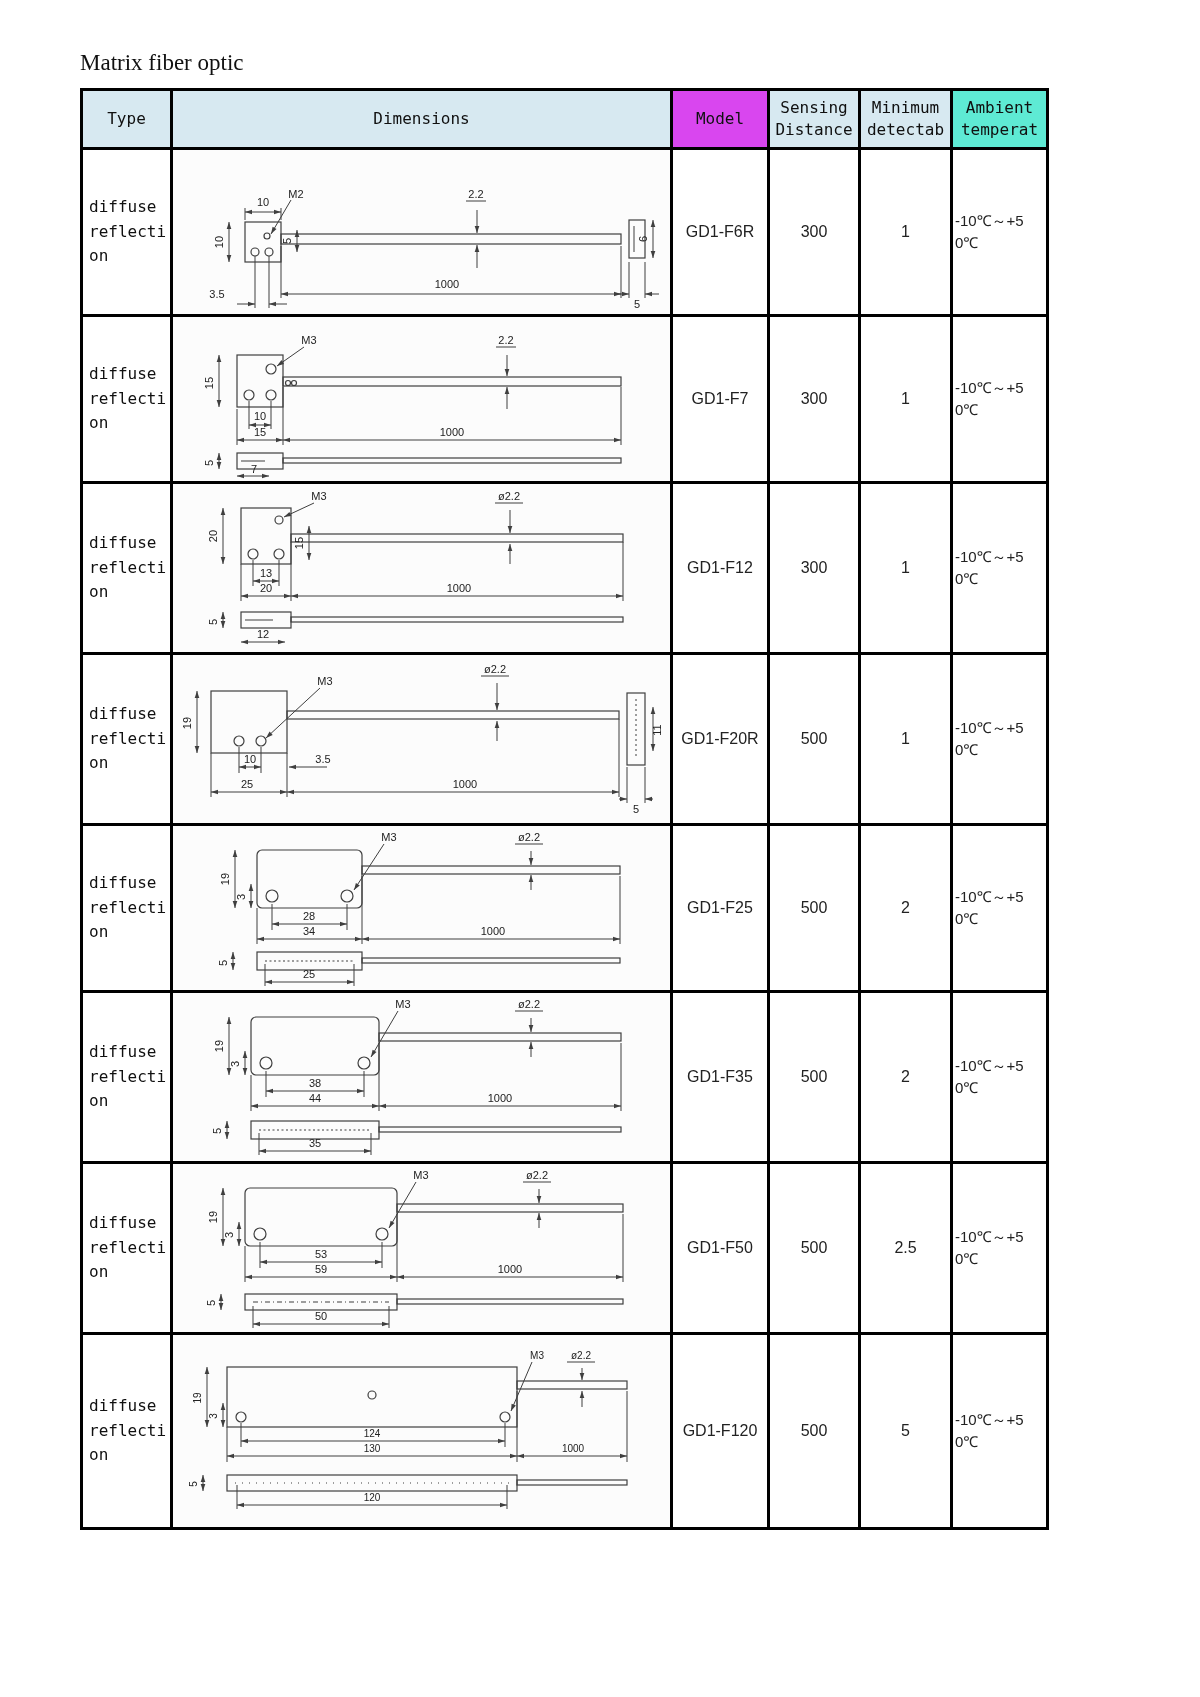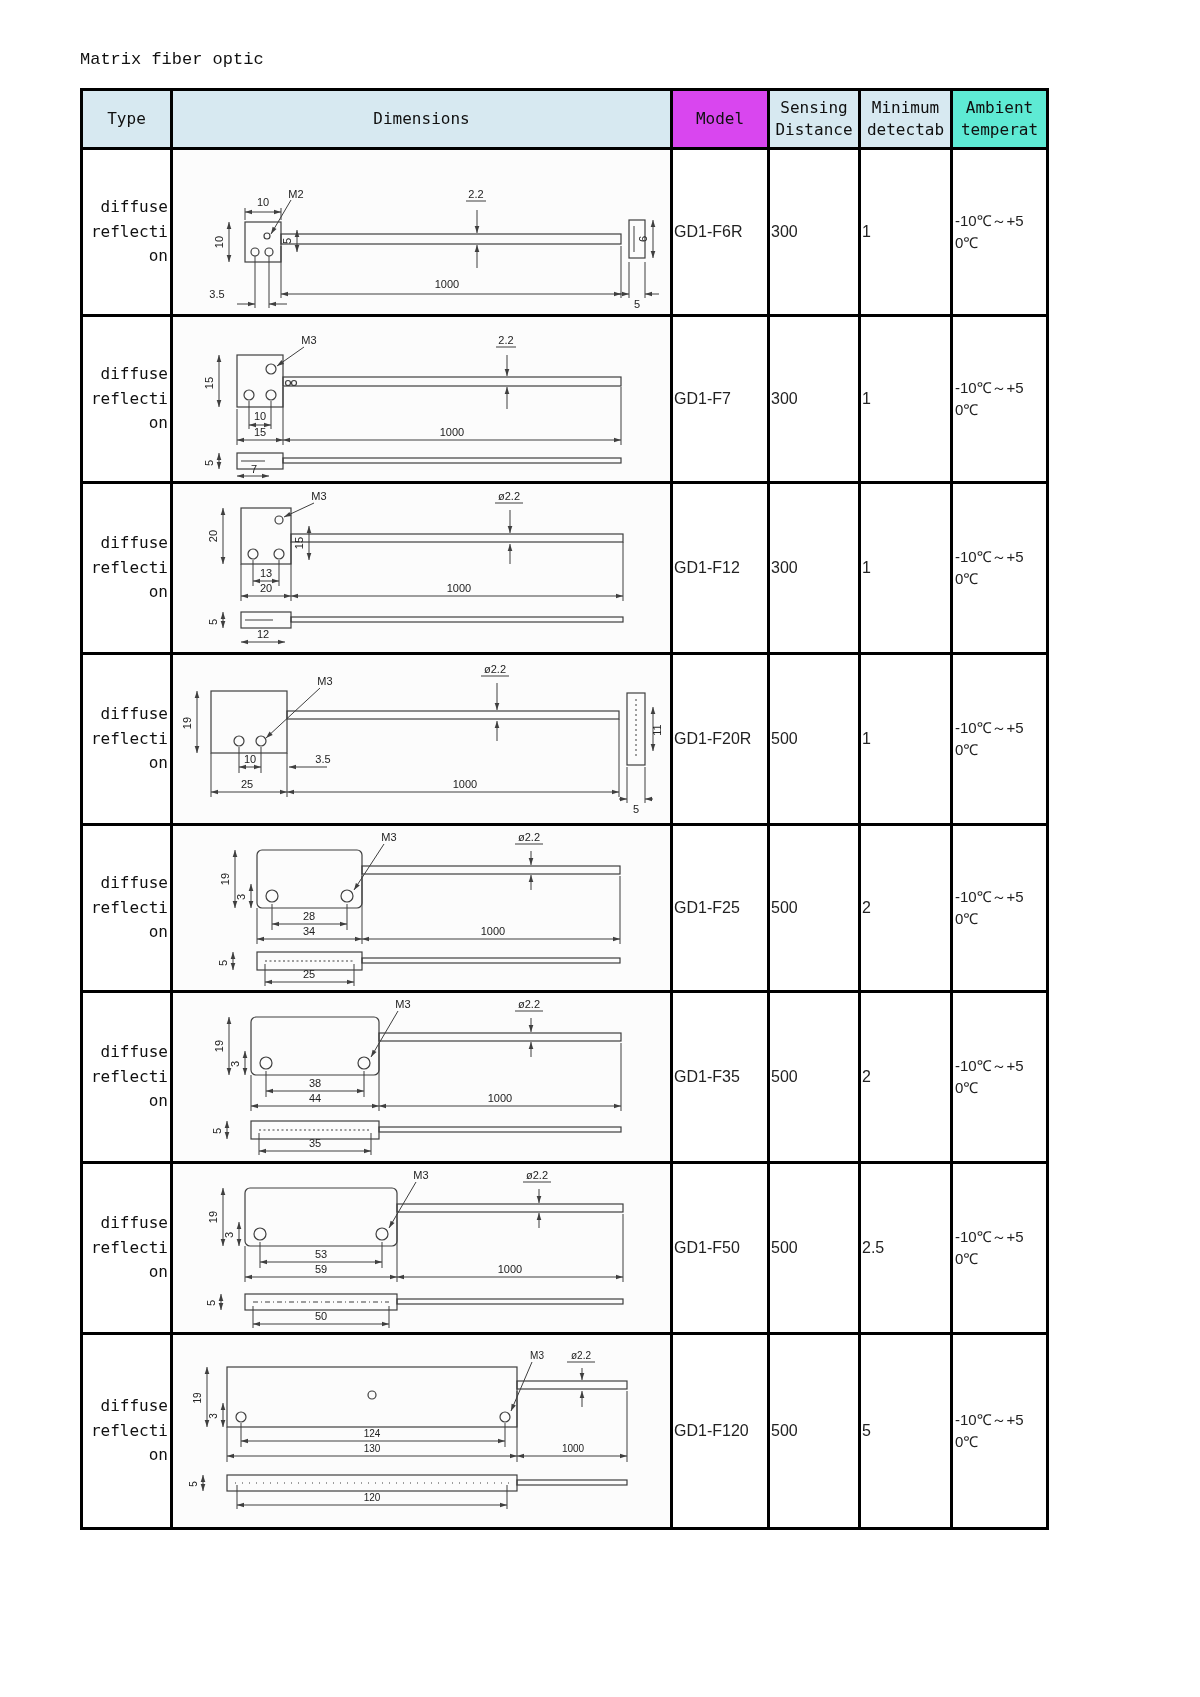--- a/index.html
+++ b/index.html
@@ -1,23 +1,23 @@
 <!DOCTYPE html>
 <html><head>
 <meta charset="utf-8">
 <style>
   html,body{margin:0;padding:0;}
   body{width:1200px;height:1697px;background:#ffffff;position:relative;font-family:"Liberation Sans",sans-serif;}
-  .title{position:absolute;left:80px;top:50px;font-family:Liberation Mono, monospace;font-size:17px;color:#101010;}
+  .title{position:absolute;left:80px;top:50px;font-family:Liberation Serif, serif;font-size:23px;color:#101010;}
   table.spec{position:absolute;left:80px;top:88px;border-collapse:collapse;table-layout:fixed;padding-left:34px;}
   table.spec th, table.spec td{border:3px solid #000;overflow:hidden;}
   table.spec th{font-family:"DejaVu Sans Mono",monospace;font-size:16px;font-weight:normal;color:#101010;padding:2px;line-height:1.35;text-align:center;vertical-align:middle;height:52px;}
-  td.type{font-family:"DejaVu Sans Mono",monospace;font-size:16px;color:#101010;padding:4px 2px 4px 6px;word-break:break-all;line-height:1.55;vertical-align:middle;text-align:right;background:#fff;}
+  td.type{font-family:"DejaVu Sans Mono",monospace;font-size:16px;color:#101010;padding:4px 2px 4px 6px;word-break:break-all;line-height:1.55;vertical-align:middle;text-align:left;background:#fff;}
   td.dim{padding:2px;background:#fcfcfc;vertical-align:middle;}
-  td.model,td.num{font-size:16px;vertical-align:middle;color:#222;background:#fff;}
+  td.model,td.num{font-size:16px;text-align:center;vertical-align:middle;color:#222;background:#fff;}
   td.temp{font-size:15px;text-align:left;vertical-align:middle;word-break:break-all;line-height:1.5;color:#222;padding:2px;background:#fff;}
   tbody tr:nth-child(1){height:167px;}
   tbody tr:nth-child(2){height:165px;}
   tbody tr:nth-child(3){height:170px;}
   tbody tr:nth-child(4){height:170px;}
   tbody tr:nth-child(5){height:165px;}
   tbody tr:nth-child(6){height:170px;}
   tbody tr:nth-child(7){height:170px;}
   tbody tr:nth-child(8){height:195px;}
   .svgwrap{width:100%;height:100%;display:flex;align-items:center;justify-content:flex-start;}

